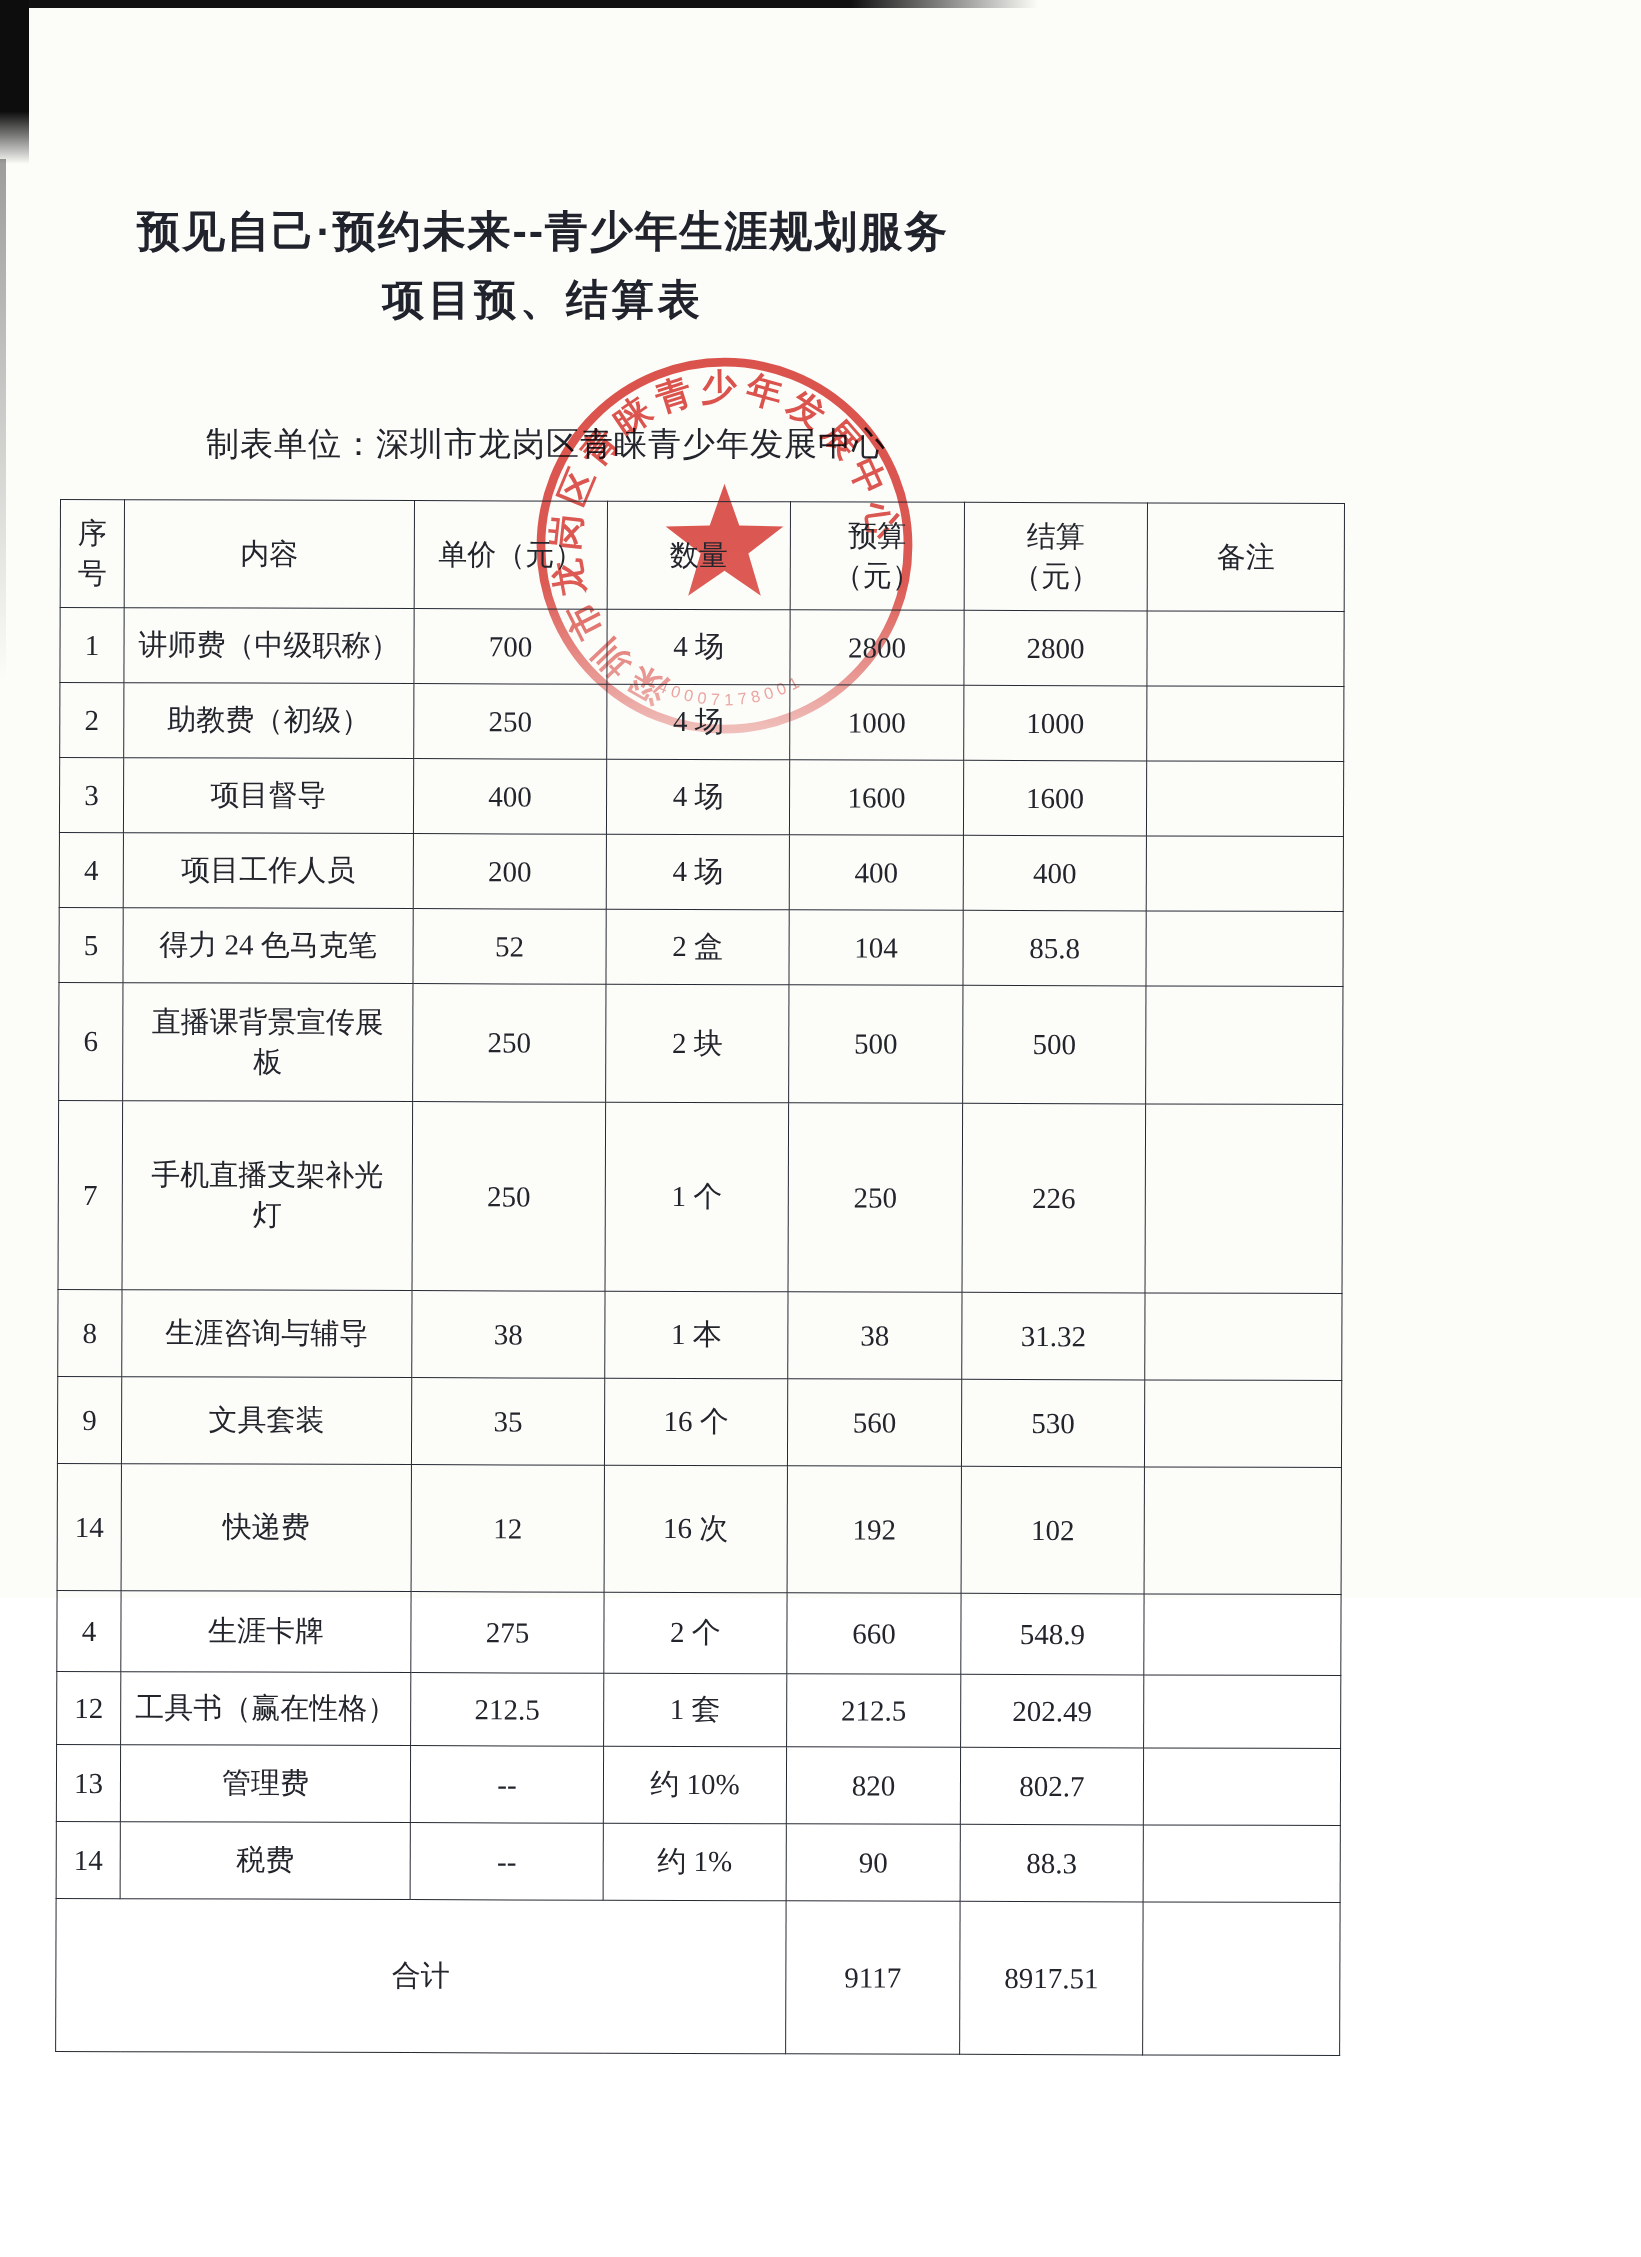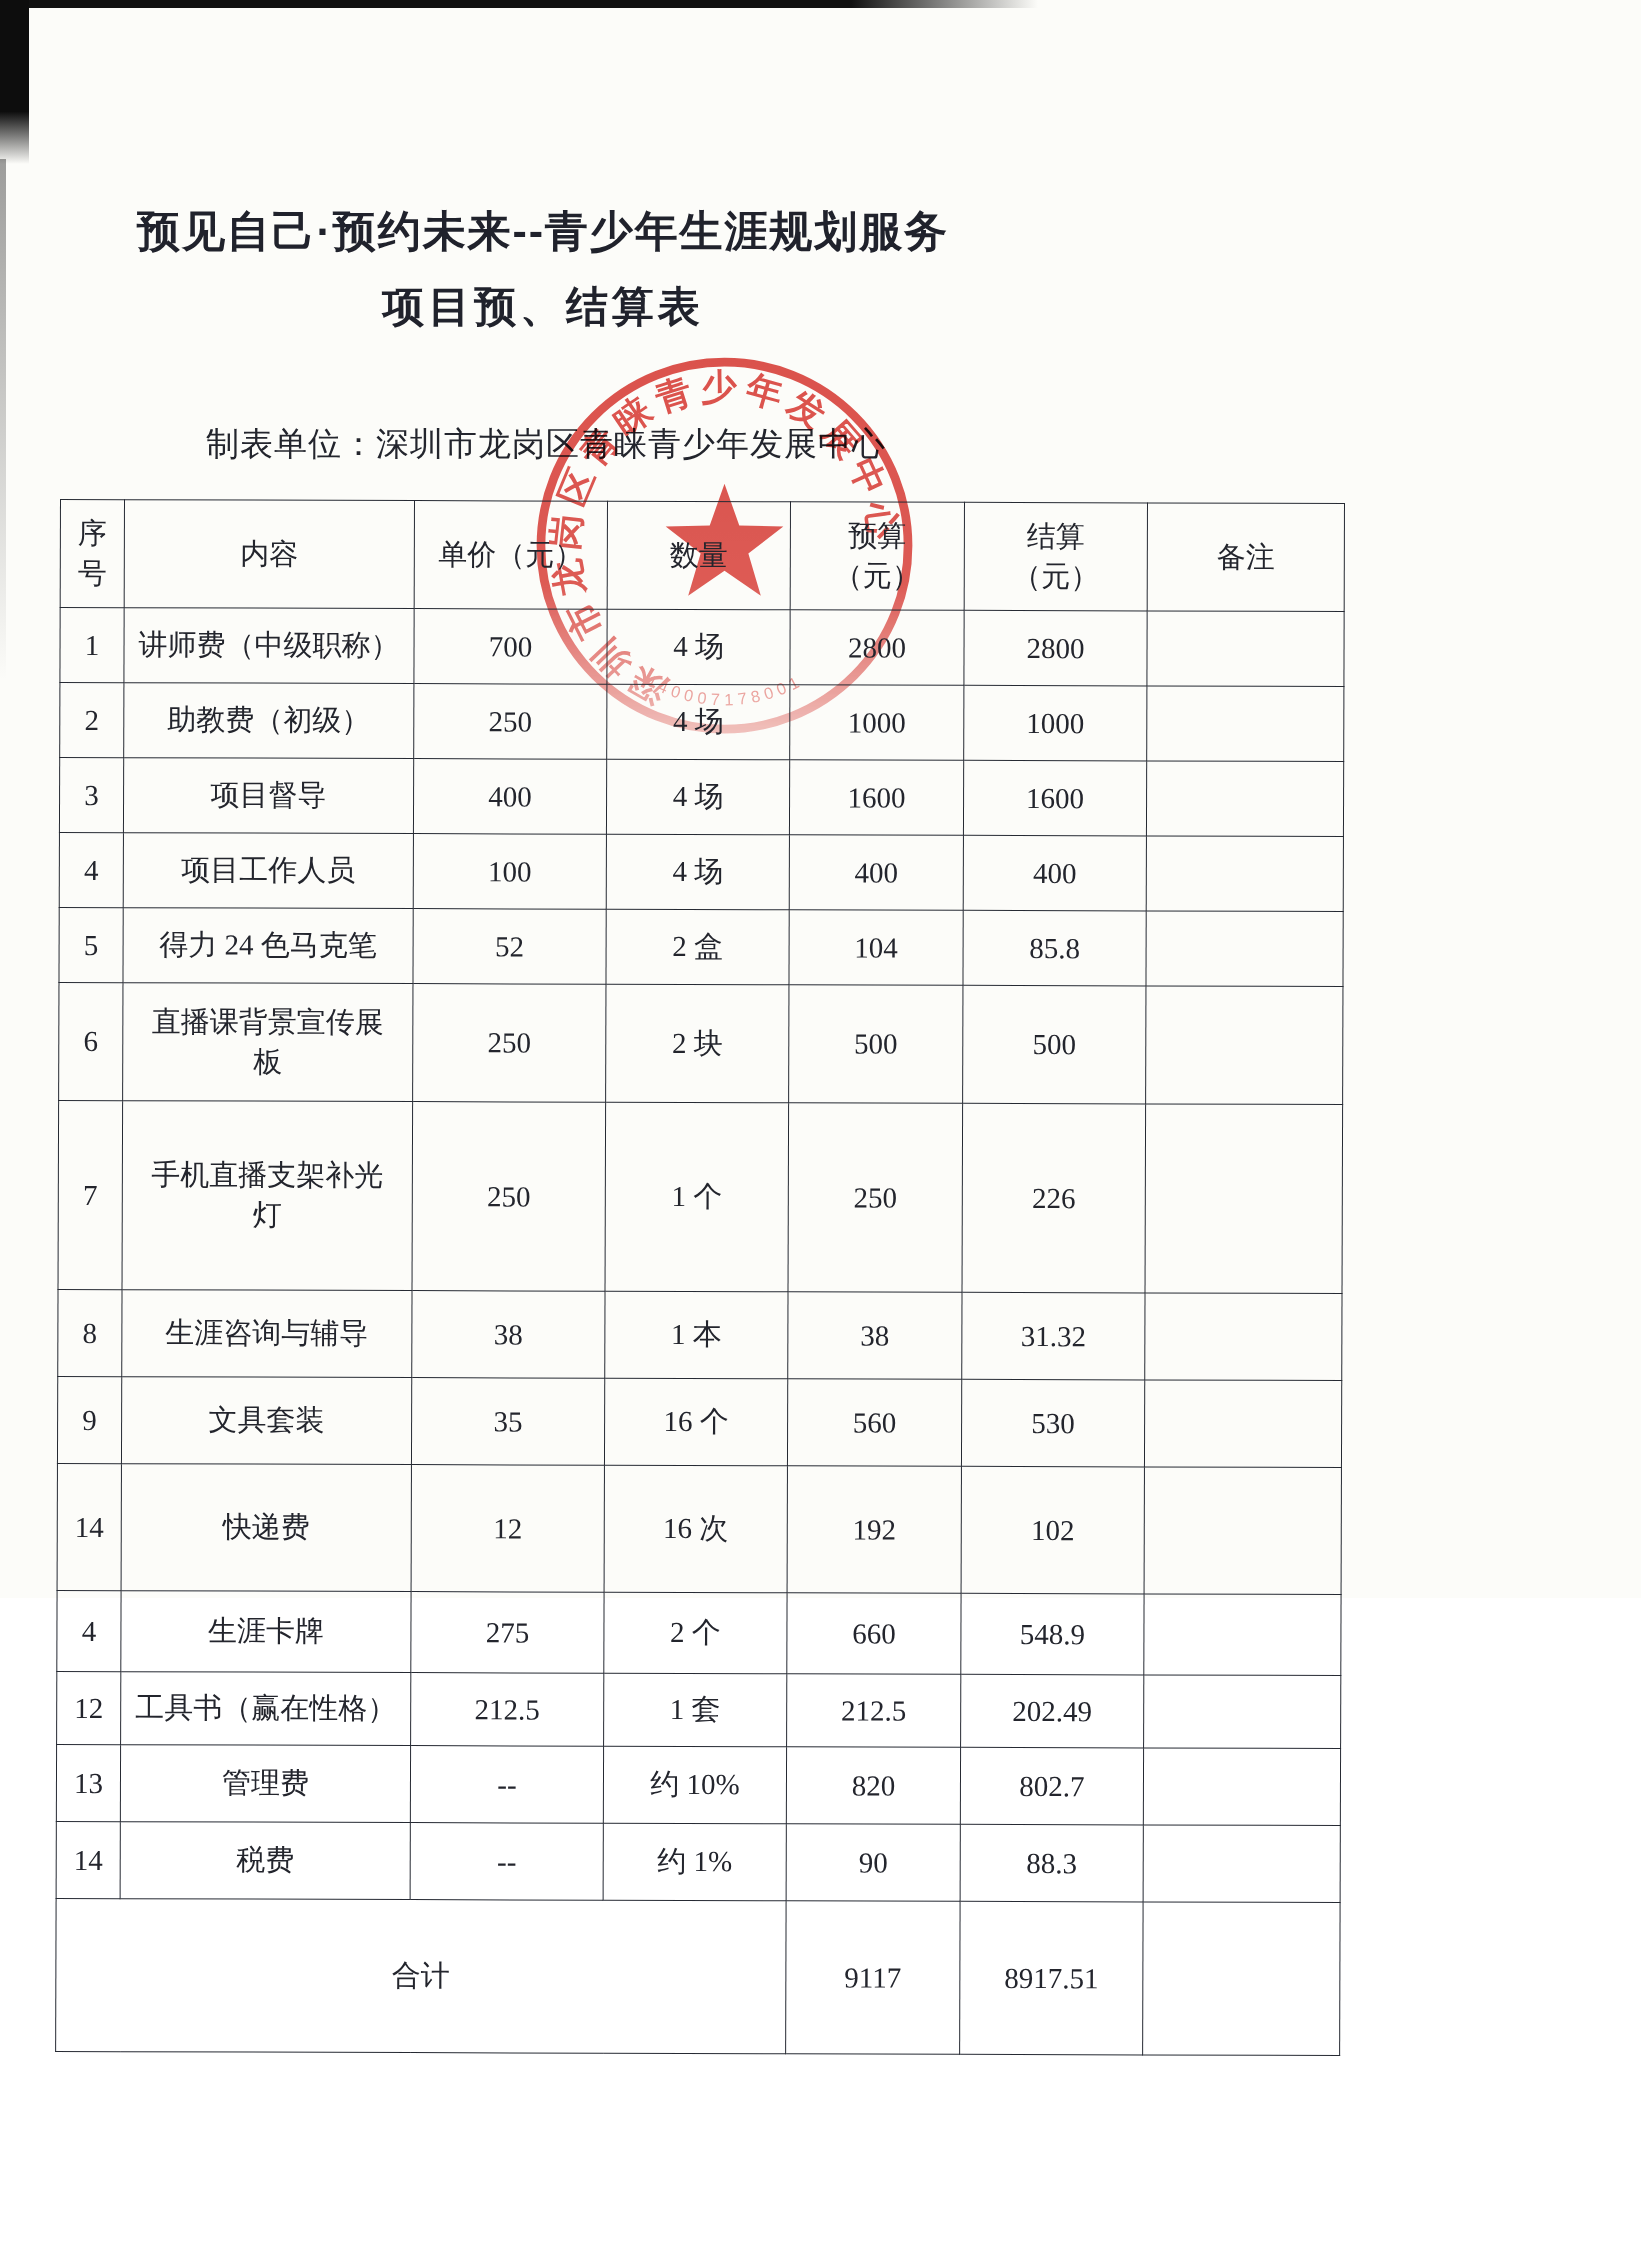--- a/index.html
+++ b/index.html
@@ -27,21 +27,21 @@
     position:absolute;top:159px;left:0;width:5.8px;height:521px;
     background:linear-gradient(to bottom,rgba(40,40,40,.45),rgba(40,40,40,0));
   }
   .title-block{
     position:absolute;top:210px;left:60px;width:966px;
     text-align:center;
     font-family:"Liberation Sans", sans-serif;
     font-weight:bold;color:#20222c;
   }
   .title-line1{font-size:43px;letter-spacing:1.9px;line-height:1.0;}
-  .title-line2{font-size:42px;letter-spacing:3.9px;margin-top:33px;line-height:1.0;}
+  .title-line2{font-size:42px;letter-spacing:3.9px;margin-top:26px;line-height:1.0;}
   .prepared-by{
     position:absolute;top:422px;left:206px;
     font-size:33px;letter-spacing:1px;color:#23252d;
   }
   table.budget{
     position:absolute;top:499px;left:60px;
     border-collapse:collapse;table-layout:fixed;width:1284px;
     transform:rotate(0.18deg);transform-origin:top left;
   }
   table.budget th, table.budget td{
@@ -167,21 +167,21 @@
           <td>项目督导</td>
           <td>400</td>
           <td>4 场</td>
           <td>1600</td>
           <td>1600</td>
           <td></td>
         </tr>
         <tr>
           <td>4</td>
           <td>项目工作人员</td>
-          <td>100</td>
+          <td>200</td>
           <td>4 场</td>
           <td>400</td>
           <td>400</td>
           <td></td>
         </tr>
         <tr>
           <td>5</td>
           <td>得力 24 色马克笔</td>
           <td>52</td>
           <td>2 盒</td>

